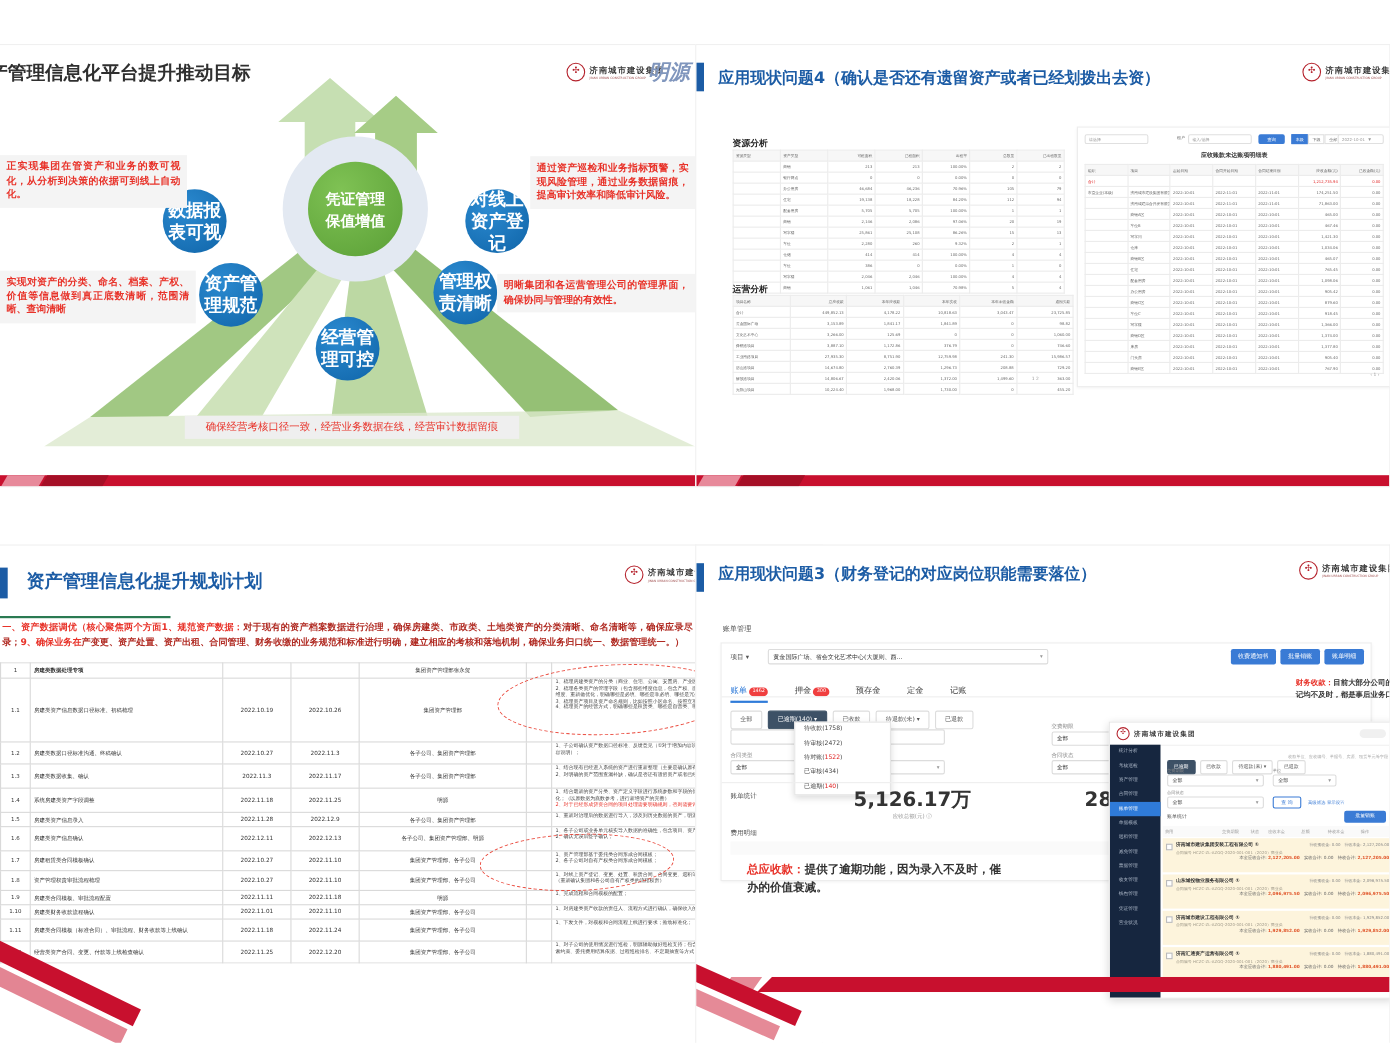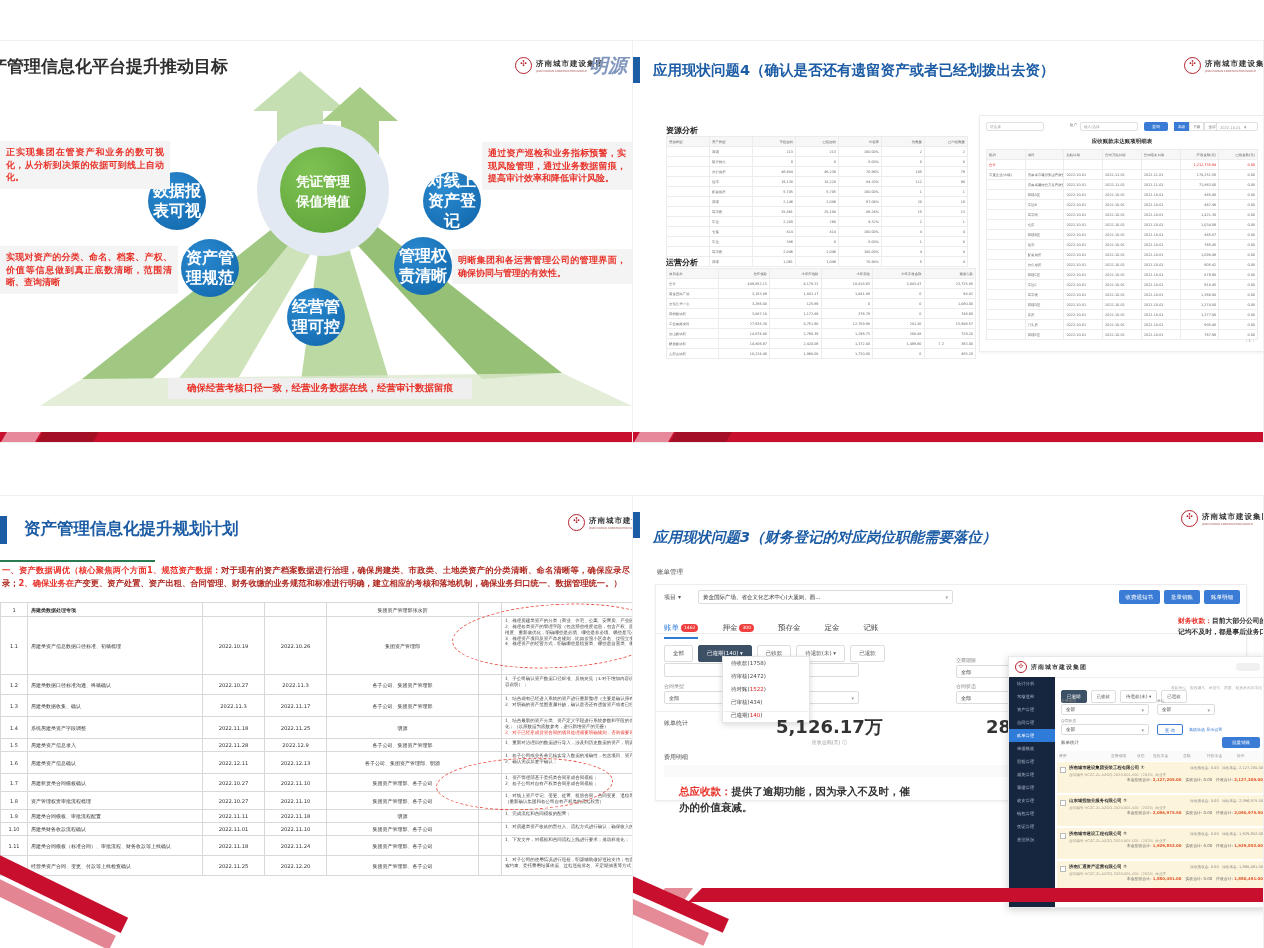--- a/index.html
+++ b/index.html
@@ -29,21 +29,21 @@
   .partner{overflow:hidden;width:42px;height:24px;font-size:19px;font-weight:bold;font-style:italic;
     color:#8096bd;white-space:nowrap;}
   .halo{border-radius:50%;background:#e3e9f2;}
   .gcircle{border-radius:50%;background:radial-gradient(circle at 35% 30%,#7fc254,#5a9f36);
     color:#fff;font-weight:bold;font-size:13.5px;text-align:center;line-height:1.5;padding-top:24px;box-sizing:border-box;}
   .bubble{width:58px;height:58px;border-radius:50%;background:radial-gradient(circle at 35% 30%,#2b8ad0,#0f64a8);
     color:#fff;font-weight:bold;font-size:16px;display:flex;align-items:center;justify-content:center;
     text-align:center;line-height:1.25;padding:5px;box-sizing:border-box;}
   .rnote{background:#f4f4f4;color:#e8332a;font-weight:bold;font-size:9px;line-height:1.4;
     padding:5px 6px;box-sizing:border-box;text-align:justify;}
-  .cap{background:#efefef;color:#e8332a;font-weight:bold;font-size:9.5px;text-align:center;padding:4px 0;}
+  .cap{background:#efefef;color:#e8332a;font-weight:normal;font-size:9.5px;text-align:center;padding:4px 0;}
   
   .mlabel{font-size:8px;font-weight:bold;color:#222;}
   table.mini{border-collapse:collapse;table-layout:fixed;width:100%;}
   table.mini th{background:#f7f7f7;color:#999;font-weight:normal;}
   table.mini th,table.mini td{border:1px solid #ececec;font-size:3.4px;color:#666;
     padding:1px 2px;overflow:hidden;white-space:nowrap;text-align:left;height:7px;}
   table.mini td.num,table.mini th.num{text-align:right;}
   table.mini tr.red td{color:#e02020;}
   .panel{background:#fff;border:1px solid #ededed;box-shadow:0 1px 3px rgba(0,0,0,.06);}
   .rp-title{text-align:center;font-size:5.5px;font-weight:bold;color:#333;}
@@ -68,21 +68,21 @@
   table.plan td.dept{width:145px;text-align:center;}
   table.plan td.gap{width:16px;}
   table.plan td.nts{width:321px;font-size:4.5px;line-height:1.3;white-space:pre-line;vertical-align:top;color:#444;}
   .ellipse{border:1px dashed #e8392b;border-radius:50%;opacity:.85;}
   .wedge{position:absolute;}
   
   .glabel{font-size:6.5px;color:#555;}
   .inbox{border:1px solid #dcdcdc;border-radius:2px;font-size:5.5px;color:#333;background:#fff;
     box-sizing:border-box;overflow:hidden;white-space:nowrap;display:flex;align-items:center;padding:0 4px;justify-content:space-between;}
   .caret{color:#999;font-size:5px;margin-left:3px;flex:0 0 auto;}
-  .tab{font-size:7.5px;color:#444;display:inline-flex;align-items:center;margin-right:24px;position:relative;padding-bottom:4px;}
+  .tab{font-size:7.5px;color:#444;display:inline-flex;align-items:flex-end;margin-right:24px;position:relative;padding-bottom:4px;}
   .tab.on{color:#2f7bd9;border-bottom:2px solid #2f7bd9;}
   .badge{background:#f03f3f;color:#fff;font-size:4.5px;line-height:8px;height:8px;padding:0 3px;
     border-radius:5px;margin-left:2px;}
   .pill{height:15px;line-height:15px;padding:0 8px;border:1px solid #ddd;border-radius:2px;
     font-size:5.5px;color:#555;background:#fff;margin-right:5px;display:inline-block;}
   .pill.on{background:#3d5166;color:#fff;border-color:#3d5166;}
   .drop{background:#fff;border:1px solid #e5e5e5;box-shadow:0 2px 6px rgba(0,0,0,.15);}
   .drop div{height:13px;line-height:13px;padding:0 8px;font-size:5.5px;color:#444;white-space:nowrap;}
   .drop .num-red b{color:#e02020;font-weight:normal;}
   .flabel{font-size:5px;color:#888;}
@@ -582,21 +582,21 @@
   <div class="stitle" style="left:24px;top:22px;font-size:16.5px;">资产管理信息化提升规划计划</div>
   <div class="abs logo" style="left:568px;top:18px;">
     <div class="emblem">✣</div>
     <div>
       <div class="cn">济南城市建设集团</div>
       <div class="en">JINAN URBAN CONSTRUCTION GROUP</div>
     </div>
   </div>
   <div class="abs" style="left:0;top:64px;width:155px;height:2px;background:#2a7a52;"></div>
   <div class="abs intro" style="left:2px;top:68px;width:628px;">
-    <span class="red">一、资产数据调优（核心聚焦两个方面1、规范资产数据：</span><span class="darkred">对于现有的资产档案数据进行治理，确保房建类、市政类、土地类资产的分类清晰、命名清晰等，确保应录尽录；</span><span class="red">2、确保业务在</span><span class="darkred">产变更、资产处置、资产出租、合同管理、财务收缴的业务规范和标准进行明确，建立相应的考核和落地机制，确保业务归口统一、数据管理统一。）</span>
+    <span class="red">一、资产数据调优（核心聚焦两个方面1、规范资产数据：</span><span class="darkred">对于现有的资产档案数据进行治理，确保房建类、市政类、土地类资产的分类清晰、命名清晰等，确保应录尽录；</span><span class="red">9、确保业务在</span><span class="darkred">产变更、资产处置、资产出租、合同管理、财务收缴的业务规范和标准进行明确，建立相应的考核和落地机制，确保业务归口统一、数据管理统一。）</span>
   </div>
   <div class="abs" style="left:0;top:106px;width:633px;overflow:hidden;">
     <table class="plan">
         <tbody id="planBody">
           <tr style="height: 14px;">
             <td class="no">1</td>
             <td class="task" style="font-weight: bold;">房建类数据处理专项</td>
             <td class="dt"></td>
             <td class="dt"></td>
             <td class="dept">集团资产管理部张永贺</td>
@@ -726,21 +726,21 @@
       </table>
   </div>
   <div class="abs ellipse" style="left:452px;top:108px;width:210px;height:62px;transform:rotate(-3deg);"></div>
   <div class="abs ellipse" style="left:436px;top:262px;width:175px;height:50px;transform:rotate(-2deg);"></div>
   <div class="wedge" style="left:-18px;top:388px;width:150px;height:17px;background:#c8102e;transform:rotate(26deg);"></div>
   <div class="wedge" style="left:-30px;top:406px;width:150px;height:16px;background:#e38593;transform:rotate(26deg);"></div>
 </div>
 
 <div class="slide" id="s4">
   <div class="tbar" style="left:0;top:16px;height:26px;"></div>
-  <div class="stitle" style="left:20px;top:32px;font-size:14.5px;font-style:italic;">应用现状问题3（财务登记的对应岗位职能需要落位）</div>
+  <div class="stitle" style="left:20px;top:16px;font-size:14.5px;">应用现状问题3（财务登记的对应岗位职能需要落位）</div>
   <div class="abs logo" style="left:548px;top:14px;">
     <div class="emblem">✣</div>
     <div>
       <div class="cn">济南城市建设集团</div>
       <div class="en">JINAN URBAN CONSTRUCTION GROUP</div>
     </div>
   </div>
   <div class="abs glabel" style="left:24px;top:72px;">账单管理</div>
 
   <div class="abs panel" style="left:22px;top:88px;width:590px;height:215px;">

